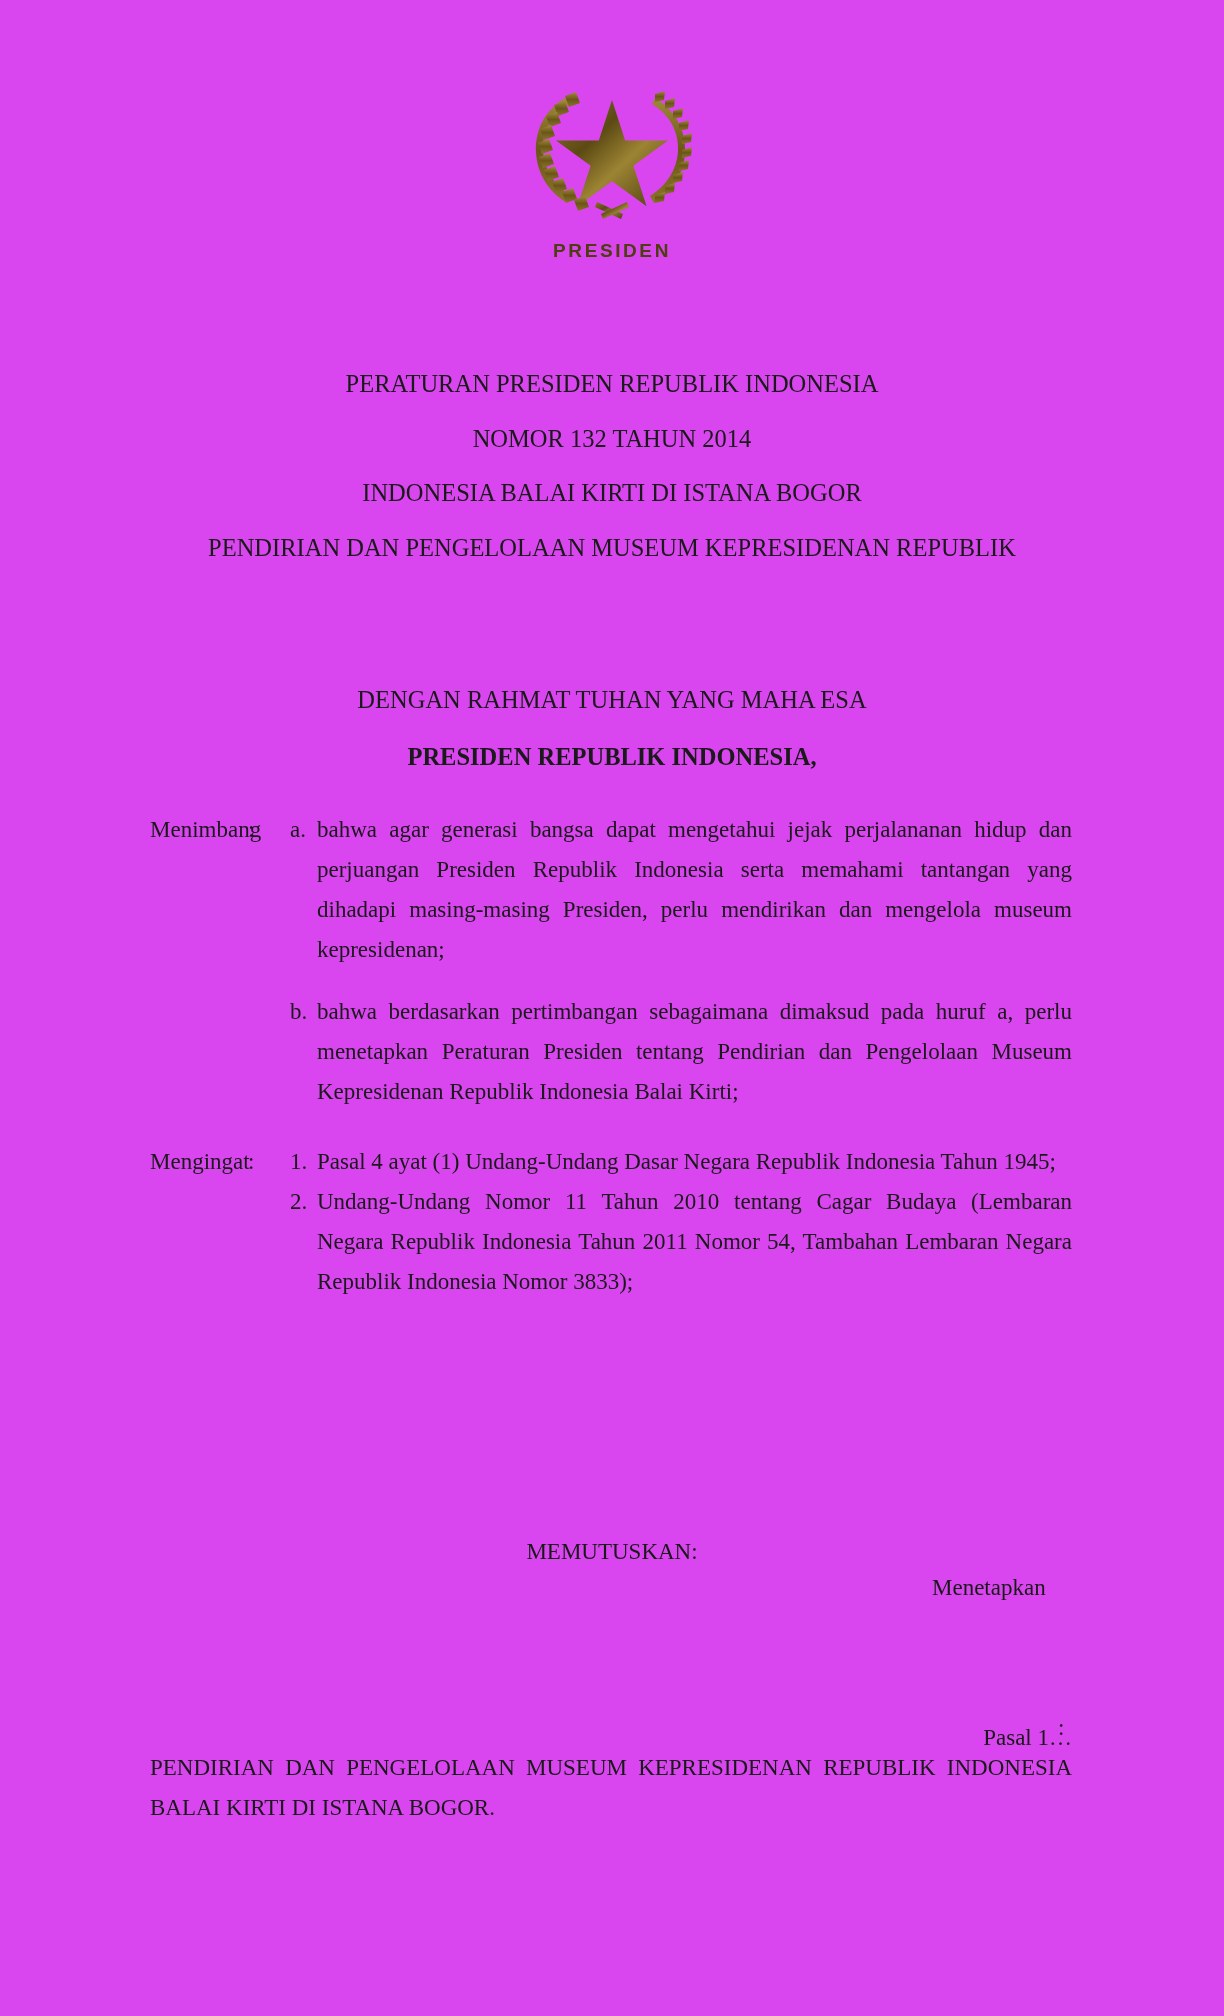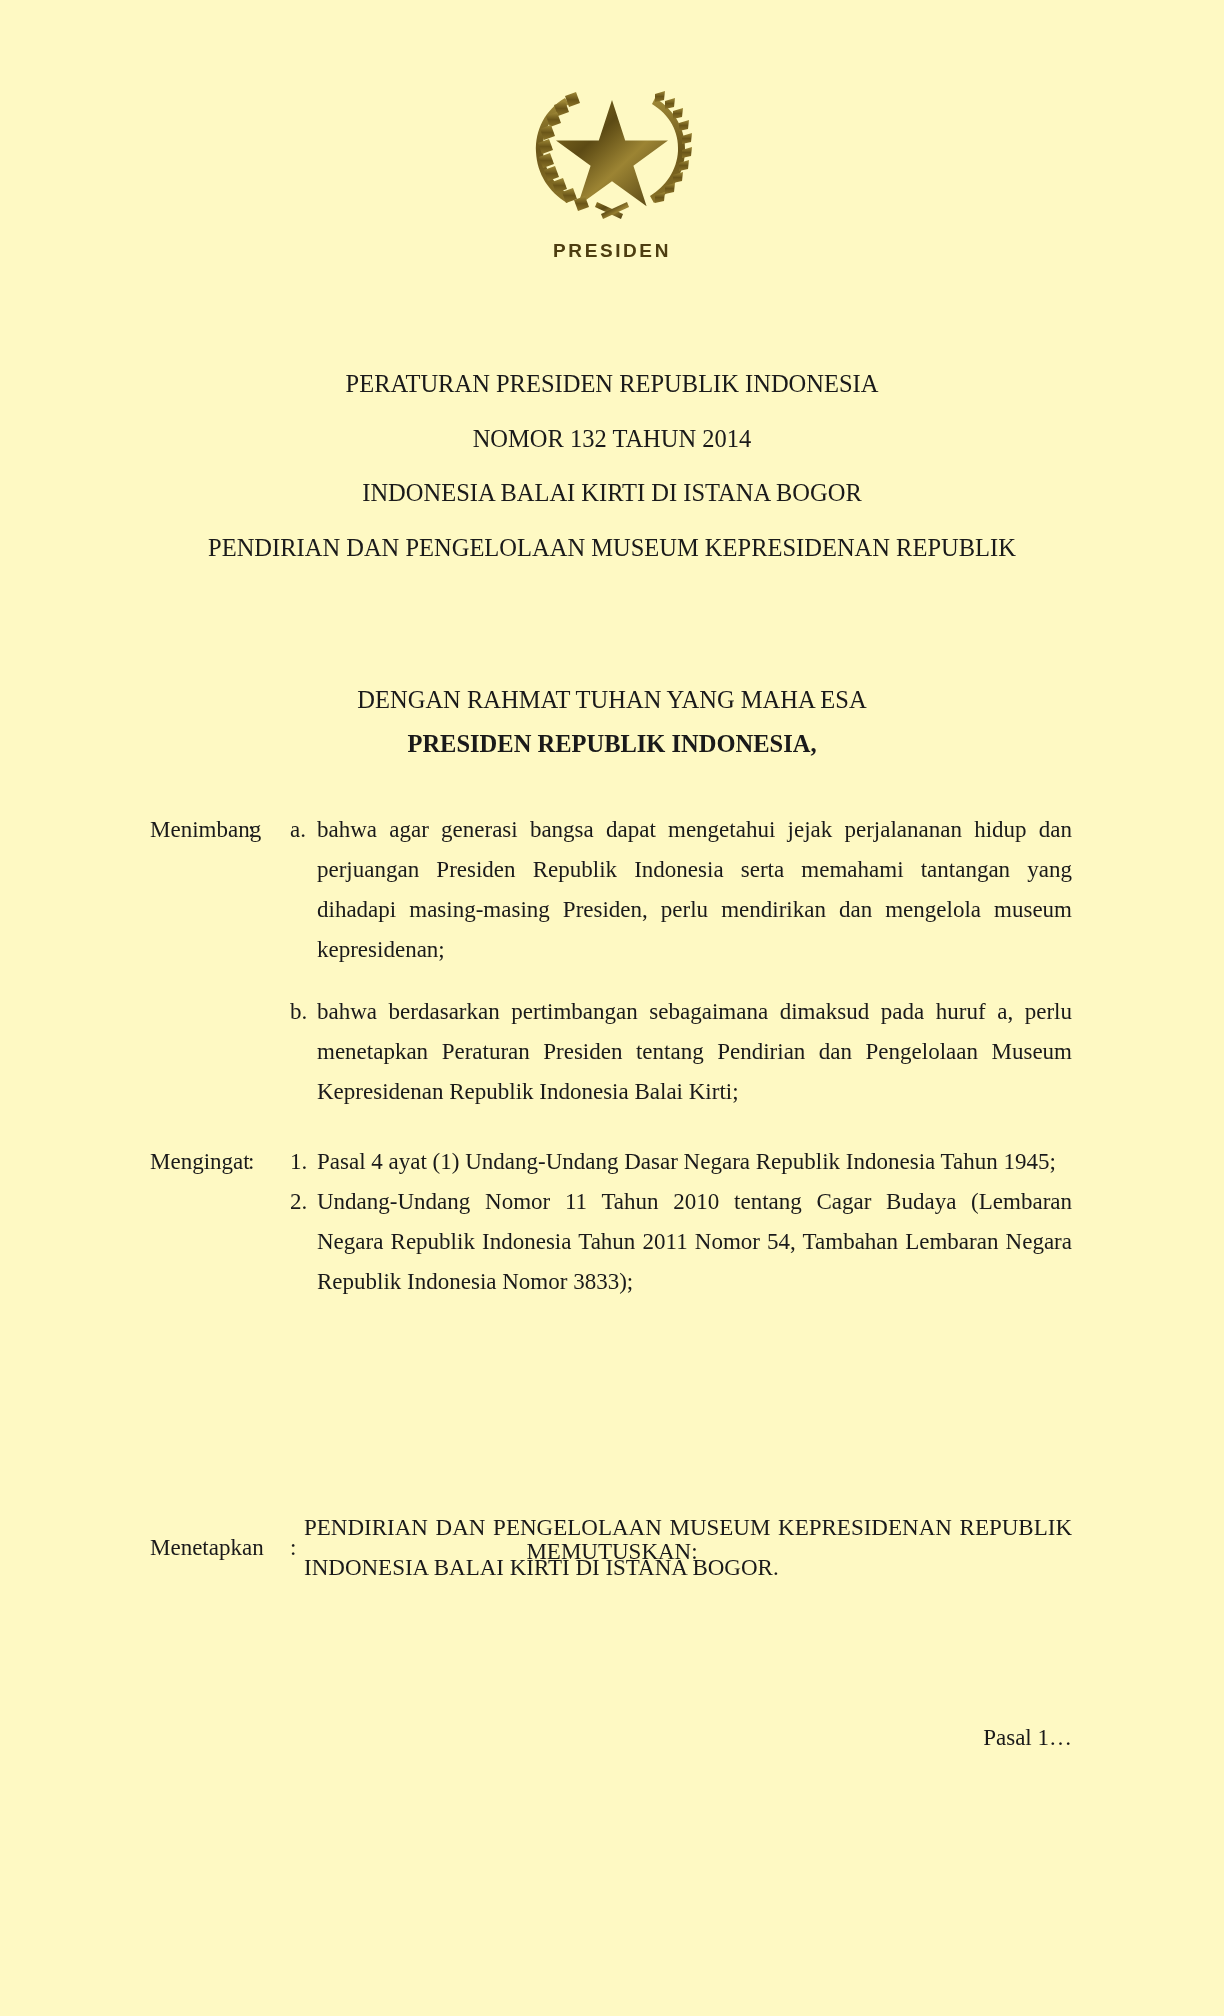--- a/index.html
+++ b/index.html
@@ -4,21 +4,21 @@
 <style>
   html, body {
     margin: 0;
     padding: 0;
     background: #ffffff;
   }
   .page {
     position: relative;
     width: 1224px;
     height: 2016px;
-    background: #fef9c3;
+    background: #d946ef;
     margin: 0 auto;
     overflow: hidden;
     font-family: "Liberation Serif", "DejaVu Serif", serif;
     color: #1a1a1a;
   }
 
   
   .letterhead {
     position: absolute;
     left: 0;
@@ -63,21 +63,21 @@
   .opening-block {
     position: absolute;
     left: 112px;
     top: 688px;
     width: 1000px;
     text-align: center;
   }
   .opening-line {
     font-size: 24.5px;
     line-height: 1.0;
-    margin-bottom: 19px;
+    margin-bottom: 32px;
   }
   .opening-line:last-child { margin-bottom: 0; font-weight: bold; }
 
   
   .body {
     position: absolute;
     left: 150px;
     top: 810px;
     width: 922px;
   }
@@ -131,24 +131,25 @@
     top: 1540px;
     width: 1000px;
     text-align: center;
     font-size: 23px;
     line-height: 1.0;
   }
 
   .menetapkan-row {
     position: absolute;
     left: 150px;
-    top: 1508px;
+    top: 1568px;
     width: 922px;
     display: flex;
-    align-items: center;
+    align-items: flex-end;
+    flex-direction: column;
   }
   .menetapkan-label {
     flex: 0 0 140px;
     width: 140px;
     font-size: 23px;
     line-height: 40px;
   }
   .menetapkan-colon {
     flex: 0 0 14px;
     width: 14px;

